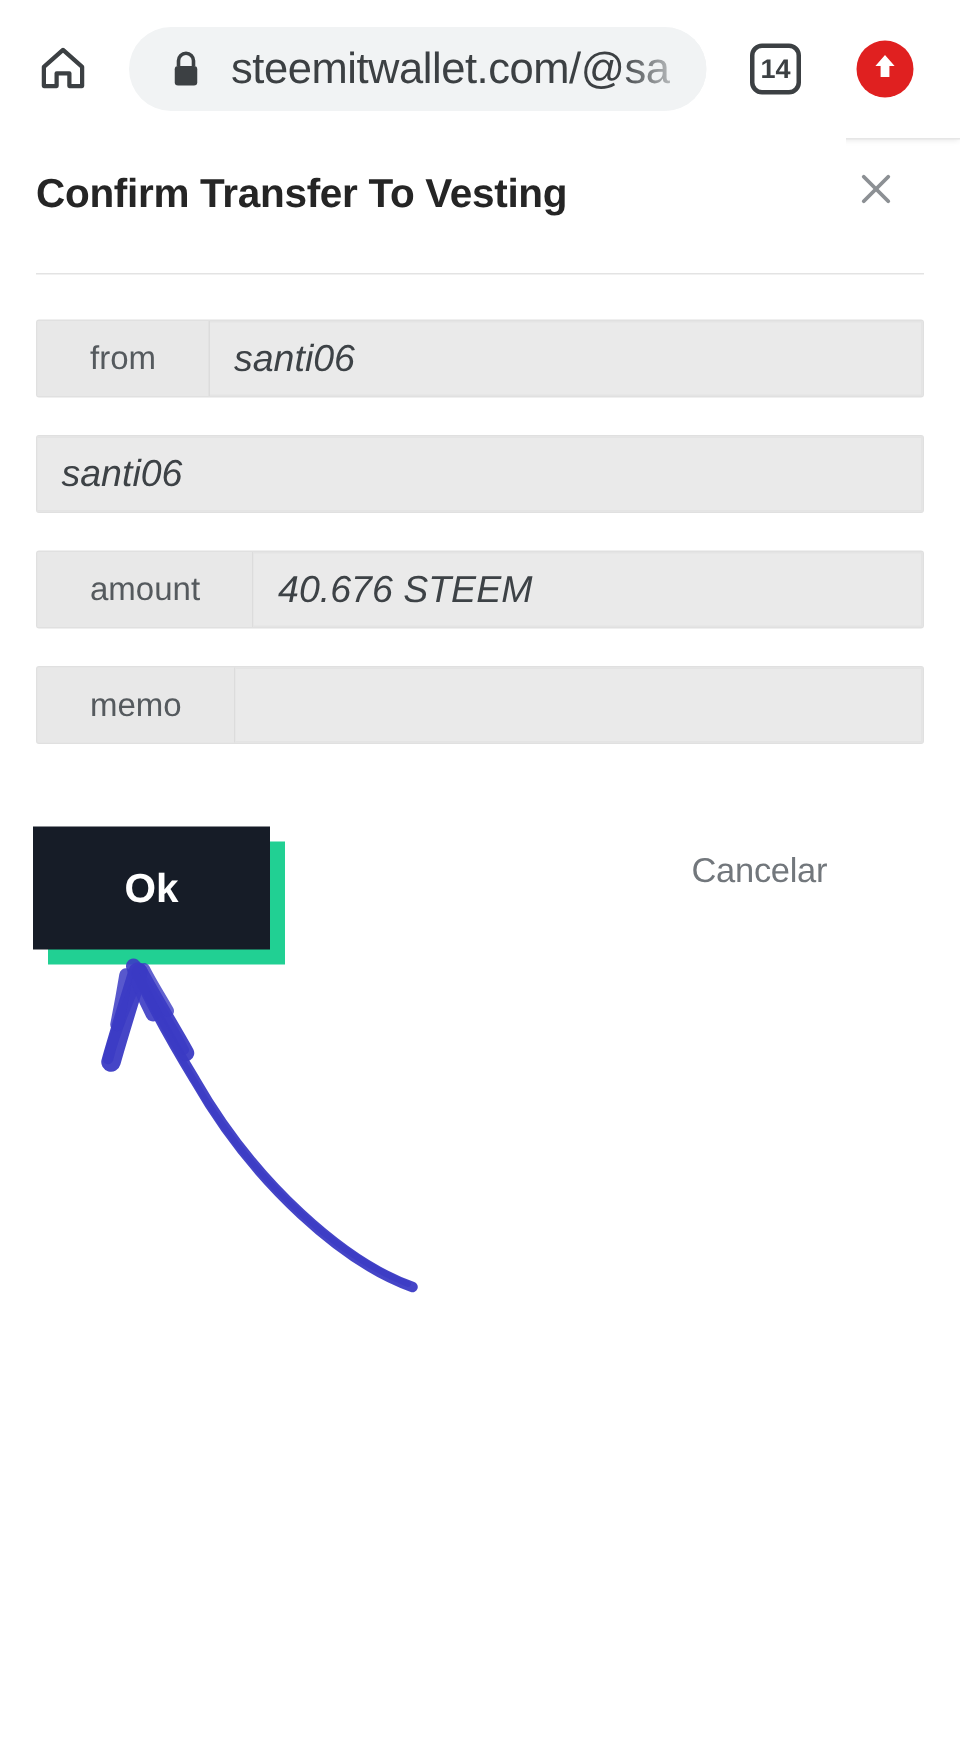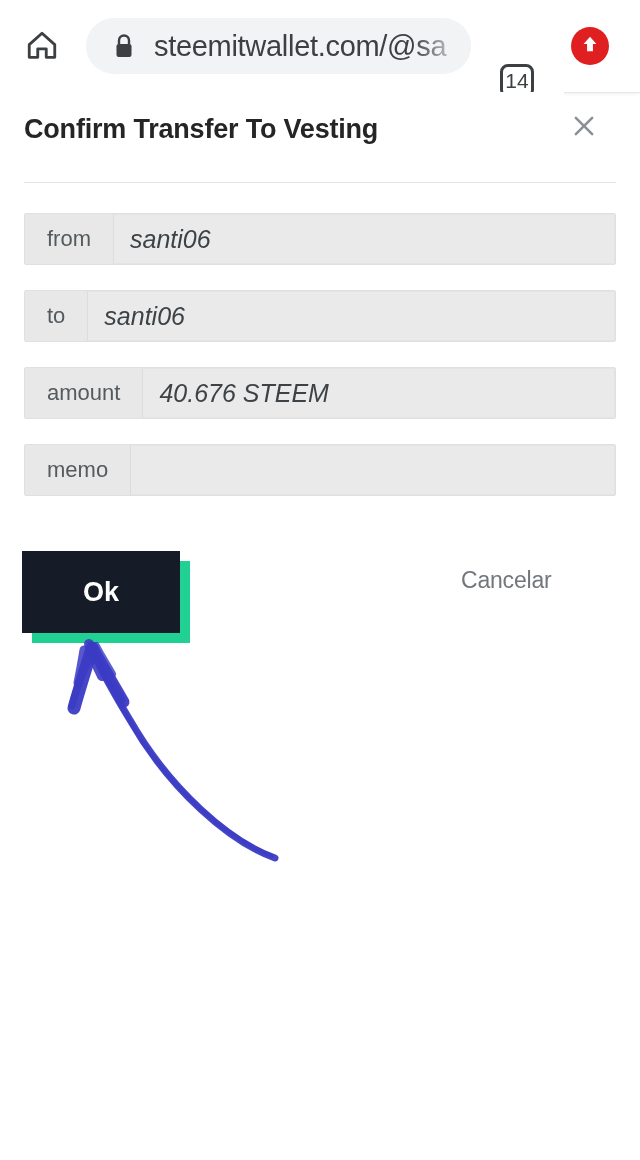--- a/index.html
+++ b/index.html
@@ -93,25 +93,24 @@
     position: absolute;
     left: 500px;
     top: 29px;
     width: 34px;
     height: 34px;
     border: 3px solid #3c4043;
     border-radius: 8px;
     display: flex;
     align-items: center;
     justify-content: center;
-    font-size: 21px;
-    font-weight: 400;
+    font-size: 18px;
+    font-weight: 700;
     color: #3c4043;
     box-sizing: border-box;
-    margin-top: 35px;
   }
 
   .update-btn {
     position: absolute;
     left: 571px;
     top: 27px;
     width: 38px;
     height: 38px;
     border-radius: 50%;
     background: #e02020;
@@ -176,21 +175,21 @@
     margin-bottom: 25px;
     border: 1px solid #e0e0e0;
     border-radius: 2px;
     box-sizing: border-box;
     background: #e9e9e9;
   }
   .row-label {
     flex: 0 0 auto;
     display: flex;
     align-items: center;
-    padding: 0 22px;
+    padding: 0 35px;
     background: #e8e8e8;
     border-right: 1px solid #dcdcdc;
     font-size: 22px;
     color: #555a5e;
     box-sizing: border-box;
   }
   .row-value {
     flex: 1 1 auto;
     display: flex;
     align-items: center;
@@ -324,21 +323,20 @@
     </div>
 
     <div class="form">
 
       <div class="row">
         <div class="row-label">from</div>
         <div class="row-value">santi06</div>
       </div>
 
       <div class="row">
-        <div class="row-label">to</div>
         <div class="row-value">santi06</div>
       </div>
 
       <div class="row">
         <div class="row-label">amount</div>
         <div class="row-value">40.676 STEEM</div>
       </div>
 
       <div class="row">
         <div class="row-label">memo</div>

